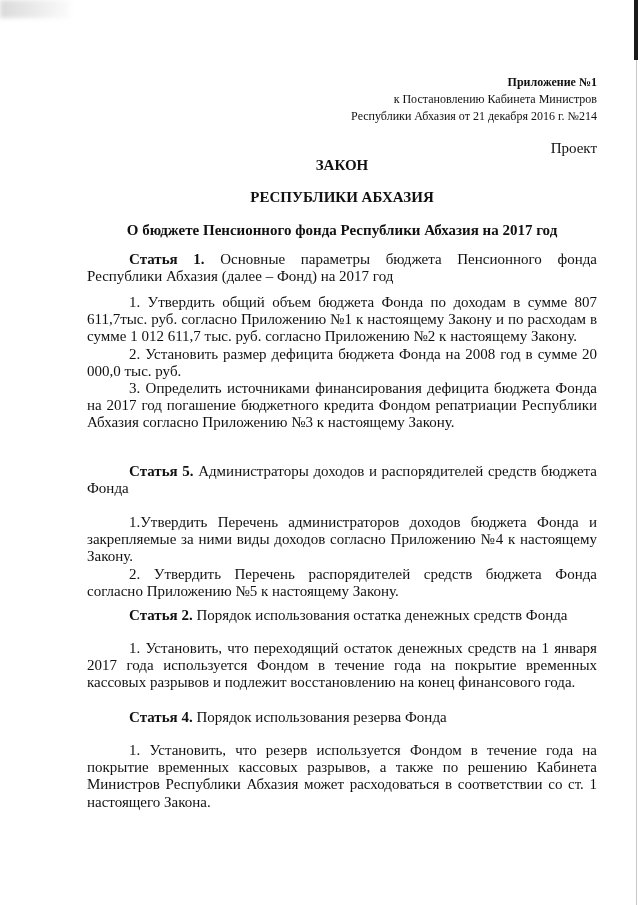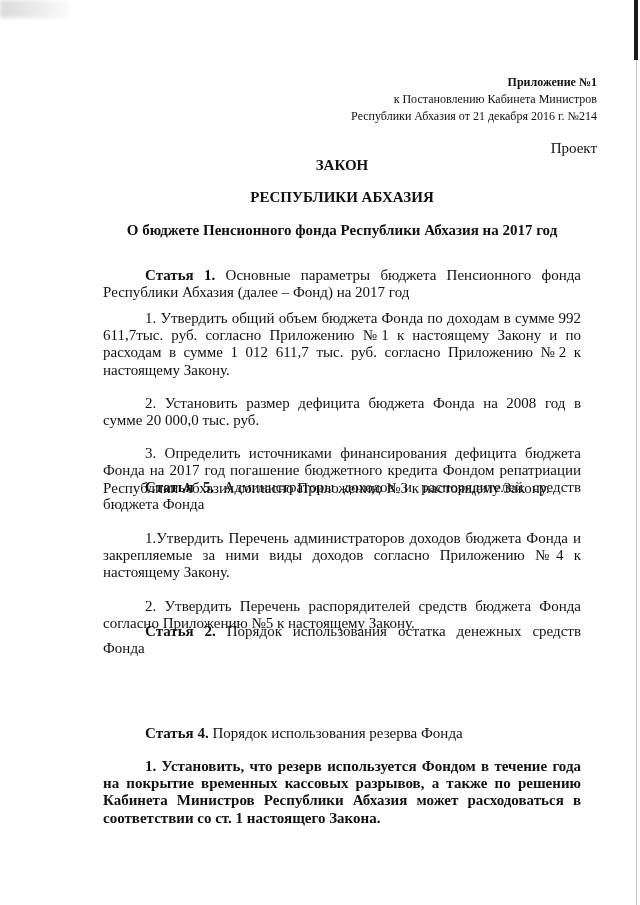--- a/index.html
+++ b/index.html
@@ -68,21 +68,21 @@
   }
   .block {
     position: absolute;
     left: 87px;
     width: 510px;
     line-height: 17.2px;
     font-size: 15px;
     text-align: justify;
   }
   .block p {
-    margin: 16px;
+    margin: 0;
     text-indent: 42px;
   }
   .block p.heading { text-indent: 42px; }
   .bold { font-weight: bold; }
 </style>
 </head>
 <body>
 
 <div class="page">
   <div class="smudge"></div>
@@ -97,36 +97,39 @@
   <div class="draft">Проект</div>
 
   <div class="center" style="top:157px;">ЗАКОН</div>
   <div class="center" style="top:189px;">РЕСПУБЛИКИ АБХАЗИЯ</div>
   <div class="center" style="top:222px;">О бюджете Пенсионного фонда Республики Абхазия на 2017 год</div>
 
   <div class="block" style="top:251px;">
     <p class="heading"><span class="bold">Статья 1.</span><span> Основные параметры бюджета Пенсионного фонда Республики Абхазия (далее – Фонд) на 2017 год</span></p>
   </div>
   <div class="block" style="top:294px;">
-    <p>1. Утвердить общий объем бюджета Фонда по доходам в сумме 992 611,7тыс. руб. согласно Приложению №1 к настоящему Закону и по расходам в сумме 1 012 611,7 тыс. руб. согласно Приложению №2 к настоящему Закону.</p>
+    <p>1. Утвердить общий объем бюджета Фонда по доходам в сумме 807 611,7тыс. руб. согласно Приложению №1 к настоящему Закону и по расходам в сумме 1 012 611,7 тыс. руб. согласно Приложению №2 к настоящему Закону.</p>
     <p>2. Установить размер дефицита бюджета Фонда на 2008 год в сумме 20 000,0 тыс. руб.</p>
     <p>3. Определить источниками финансирования дефицита бюджета Фонда на 2017 год погашение бюджетного кредита Фондом репатриации Республики Абхазия согласно Приложению №3 к настоящему Закону.</p>
   </div>
 
   <div class="block" style="top:463px;">
     <p class="heading"><span class="bold">Статья 5.</span><span> Администраторы доходов и распорядителей средств бюджета Фонда</span></p>
   </div>
   <div class="block" style="top:514px;">
     <p>1.Утвердить Перечень администраторов доходов бюджета Фонда и закрепляемые за ними виды доходов согласно Приложению №4 к настоящему Закону.</p>
     <p>2. Утвердить Перечень распорядителей средств бюджета Фонда согласно Приложению №5 к настоящему Закону.</p>
   </div>
 
   <div class="block" style="top:607px;">
     <p class="heading"><span class="bold">Статья 2.</span><span> Порядок использования остатка денежных средств Фонда</span></p>
   </div>
+  <div class="block" style="top:640px;">
+    <p>1. Установить, что переходящий остаток денежных средств на 1 января 2017 года используется Фондом в течение года на покрытие временных кассовых разрывов и подлежит восстановлению на конец финансового года.</p>
+  </div>
 
   <div class="block" style="top:709px;">
     <p class="heading"><span class="bold">Статья 4.</span><span> Порядок использования резерва Фонда</span></p>
   </div>
-  <div class="block" style="top:742px;font-weight:bold;">
+  <div class="block" style="top:742px;">
     <p>1. Установить, что резерв используется Фондом в течение года на покрытие временных кассовых разрывов, а также по решению Кабинета Министров Республики Абхазия может расходоваться в соответствии со ст. 1 настоящего Закона.</p>
   </div>
 </div>
 
 </body></html>

